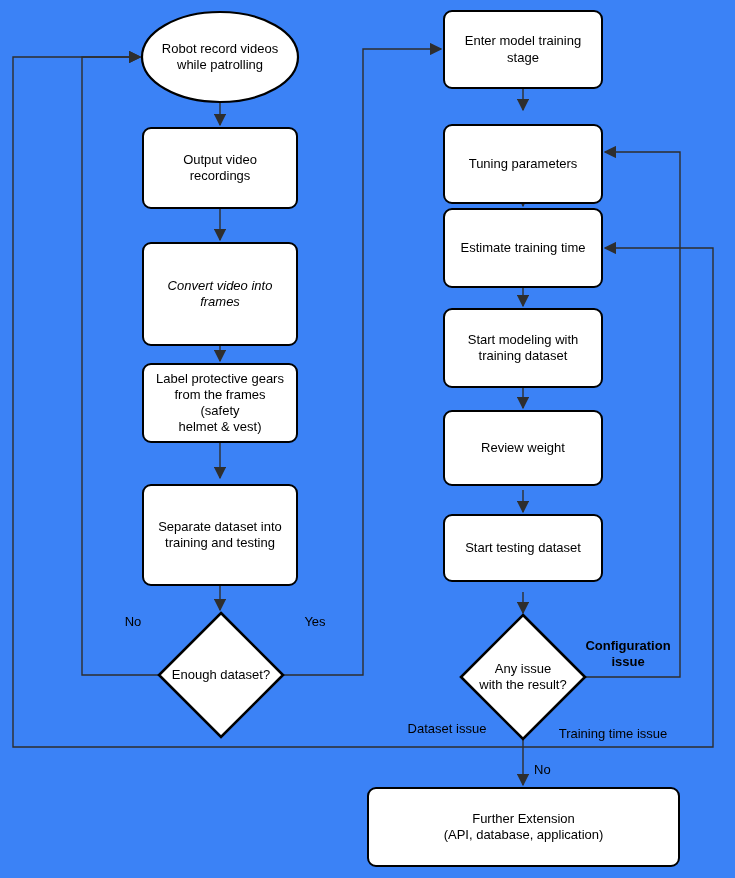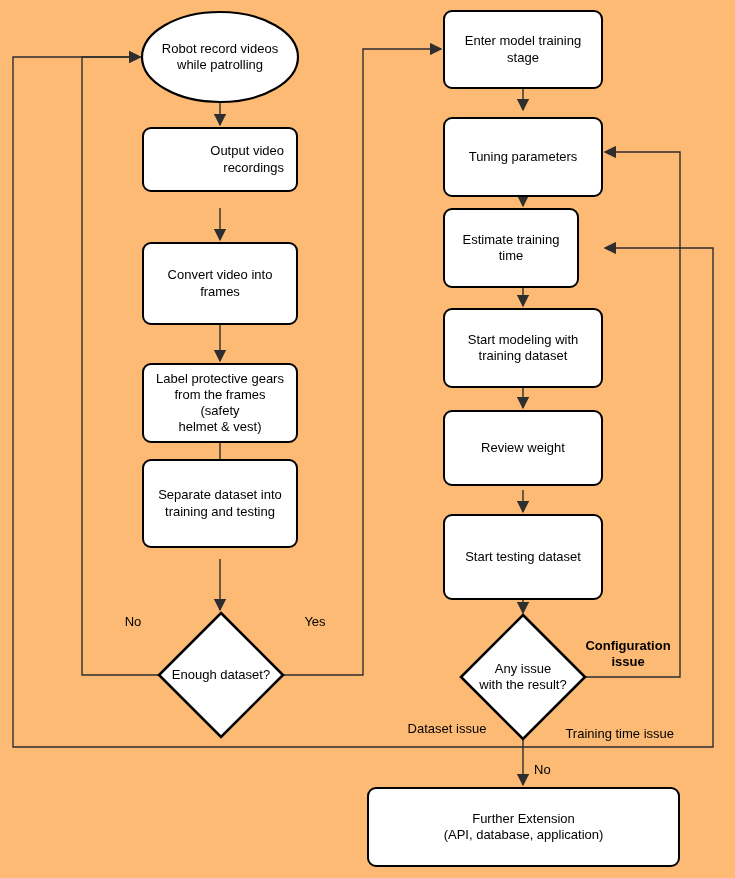--- a/index.html
+++ b/index.html
@@ -1,17 +1,17 @@
 <!DOCTYPE html>
 <html><head>
 <meta charset="utf-8">
 <style>
   html,body { margin:0; padding:0; background:#ffffff; }
   .canvas {
-    position:relative; width:735px; height:878px; background:#fdba74;
+    position:relative; width:735px; height:878px; background:#3b82f6;
     font-family:"Liberation Sans", sans-serif; font-size:13px; color:#000;
     overflow:hidden;
   }
   svg.layer { position:absolute; left:0; top:0; width:735px; height:878px; }
   .node {
     position:absolute; box-sizing:border-box;
     display:flex; align-items:center; justify-content:center;
     text-align:center; white-space:pre-line; line-height:1.25;
   }
   .box {
@@ -63,42 +63,42 @@
 
     <polygon points="523,615 585,677 523,739 461,677" fill="#ffffff" stroke="#000000" stroke-width="2.6"></polygon>
   </svg>
 
   <div class="node overlay" style="left:147px; top:30px; width:146px; height:54px;">Robot record videos
 while patrolling</div>
   <div class="node overlay" style="left:157px; top:661px; width:128px; height:28px;">Enough dataset?</div>
   <div class="node overlay" style="left:458px; top:646px; width:130px; height:62px;">Any issue
 with the result?</div>
 
-  <div class="node box" style="left:142px; top:127px; width:156px; height:65px;text-align:right;">Output video recordings</div>
-  <div class="node box" style="left:142px; top:242px; width:156px; height:83px;">Convert video into
+  <div class="node box" style="left:142px; top:127px; width:156px; height:82px;">Output video recordings</div>
+  <div class="node box" style="left:142px; top:242px; width:156px; height:104px;font-style:italic;">Convert video into
 frames</div>
   <div class="node box" style="left:142px; top:363px; width:156px; height:80px;">Label protective gears
 from the frames (safety
 helmet &amp; vest)</div>
-  <div class="node box" style="left:142px; top:459px; width:156px; height:89px;">Separate dataset into
+  <div class="node box" style="left:142px; top:484px; width:156px; height:102px;">Separate dataset into
 training and testing</div>
 
   <div class="node box" style="left:443px; top:10px; width:160px; height:79px;">Enter model training
 stage</div>
-  <div class="node box" style="left:443px; top:117px; width:160px; height:80px;">Tuning parameters</div>
-  <div class="node box" style="left:443px; top:208px; width:136px; height:80px;">Estimate training time</div>
+  <div class="node box" style="left:443px; top:124px; width:160px; height:80px;">Tuning parameters</div>
+  <div class="node box" style="left:443px; top:208px; width:160px; height:80px;">Estimate training time</div>
   <div class="node box" style="left:443px; top:308px; width:160px; height:80px;">Start modeling with
 training dataset</div>
   <div class="node box" style="left:443px; top:410px; width:160px; height:76px;">Review weight</div>
-  <div class="node box" style="left:443px; top:514px; width:160px; height:86px;">Start testing dataset</div>
+  <div class="node box" style="left:443px; top:514px; width:160px; height:68px;">Start testing dataset</div>
 
   <div class="node box" style="left:367px; top:787px; width:313px; height:80px;">Further Extension
 (API, database, application)</div>
 
   <div class="edge-label" style="left:113px; top:614px; width:40px;">No</div>
   <div class="edge-label" style="left:295px; top:614px; width:40px;">Yes</div>
   <div class="edge-label" style="left:578px; top:638px; width:100px;font-weight:bold;">Configuration
 issue</div>
   <div class="edge-label" style="left:402px; top:721px; width:90px;">Dataset issue</div>
-  <div class="edge-label" style="left:552px; top:726px; width:122px;text-align:right;">Training time issue</div>
+  <div class="edge-label" style="left:552px; top:726px; width:122px;">Training time issue</div>
   <div class="edge-label left" style="left:534px; top:762px; width:30px;">No</div>
 
 </div>
 
 </body></html>

